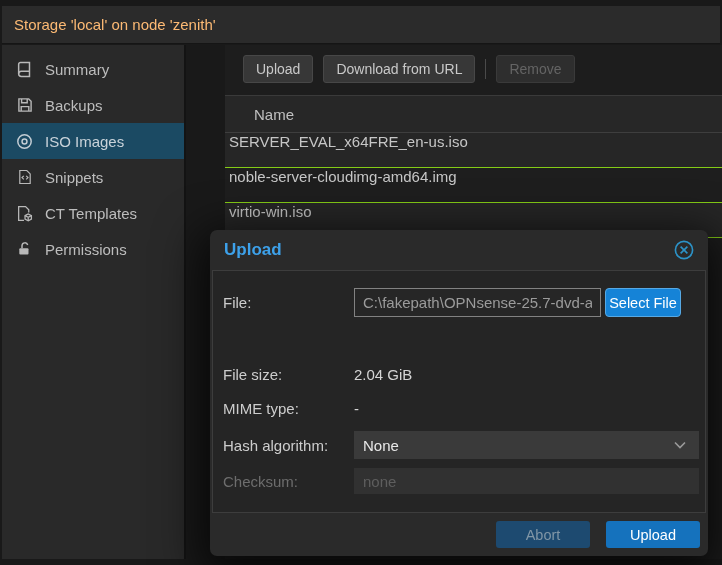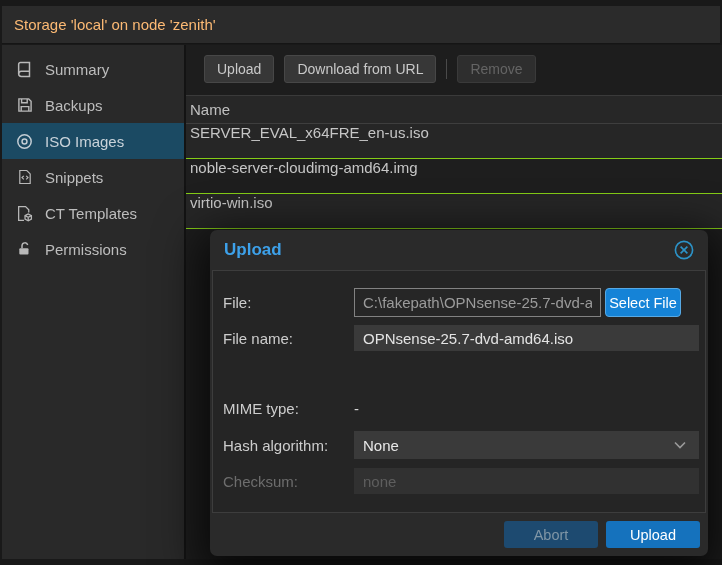--- a/index.html
+++ b/index.html
@@ -8,42 +8,42 @@
 
   #screen { position:absolute; inset:0; }
 
   
   .titlebar { position:absolute; top:6px; left:2px; right:2px; height:38px;
               background:#2b2b2b; display:flex; align-items:center; padding-left:12px;
               border-bottom:1px solid #151515; }
   .titlebar .title { color:#fdba74; font-size:15px; }
 
   
-  .main { position:absolute; top:45px; left:2px; right:0; bottom:6px; display:flex; }
+  .main { position:absolute; top:45px; left:2px; right:0; bottom:6px; display:flex;gap:39px; }
   .sidebar { width:184px; background:#292929; border-right:2px solid #131313; padding-top:6px; }
   .content { flex:1; background:#1d1d1d; position:relative; }
 
   
   .nav-item { height:36px; display:flex; align-items:center; gap:12px; padding-left:14px;
               color:#bdbdbd; font-size:15px; cursor:pointer; }
   .nav-item.selected { background:#1b4a63; color:#c9d3da; }
   .nav-item .ic { width:17px; height:17px; flex:0 0 auto; display:flex; align-items:center; justify-content:center; }
 
   
   .toolbar { position:absolute; top:10px; left:18px; right:0; height:28px; display:flex; align-items:center; }
   .tbtn { height:28px; padding:0 12px; background:#373737; border:1px solid #474747; border-radius:3px;
           color:#c9c9c9; font-size:14px; margin-right:10px; cursor:pointer;
           display:flex; align-items:center; font-family:inherit; }
   .tbtn.disabled { background:#2e2e2e; border-color:#3a3a3a; color:#646464; cursor:default; }
   .tsep { width:1px; height:20px; background:#4a4a4a; margin-right:10px; }
 
   
   .grid { position:absolute; top:50px; left:0; right:0; }
-  .grid-header { height:29px; background:#272727; border-top:1px solid #3a3a3a; border-bottom:1px solid #3e3e3e;
-                 display:flex; align-items:center; padding-left:4px; color:#c0c0c0; font-size:15px; }
+  .grid-header { height:38px; background:#272727; border-top:1px solid #3a3a3a; border-bottom:1px solid #3e3e3e;
+                 display:flex; align-items:center; padding-left:29px; color:#c0c0c0; font-size:15px; }
   .grid-row { height:35px; display:flex; padding-left:4px;
               color:#c6c6c6; font-size:15px; border-bottom:1px solid #84cc16; cursor:pointer; }
   .grid-row.odd { background:#262626; }
   .grid-row.even { background:#1e1e1e; }
 
   
   .dialog { position:absolute; left:210px; top:230px; width:498px; height:326px;
             background:#2a2a2a; border-radius:7px; box-shadow:0 12px 45px 10px rgba(0,0,0,.72); z-index:5; }
   .dlg-header { position:absolute; top:0; left:0; right:0; height:40px; display:flex;
                 align-items:center; padding:0 12px 0 14px; }
@@ -68,21 +68,21 @@
   .plain-value { position:absolute; left:141px; color:#d5d5d5; font-size:15px; }
   .select-field { position:absolute; left:141px; width:345px; height:28px; background:#3a3a3a;
                   color:#e8e8e8; font-size:15px; display:flex; align-items:center; padding:0 9px;
                   cursor:pointer; }
   .select-field .chev { margin-left:auto; margin-right:4px; }
   .checksum-input { position:absolute; left:141px; width:345px; height:26px; background:#313131;
                     border:none; color:#bdbdbd; font-size:15px; padding:0 9px; font-family:inherit; }
   .checksum-input::placeholder { color:#5e5e5e; }
 
   .dlg-footer { position:absolute; left:2px; right:2px; bottom:0; height:43px; display:flex;
-                align-items:center; justify-content:flex-end; gap:8px; padding-right:6px; }
+                align-items:center; justify-content:flex-end; gap:16px; padding-right:6px; }
   .fbtn { width:94px; height:27px; border:none; border-radius:3px; font-size:14.5px;
           cursor:pointer; font-family:inherit; }
   .fbtn.abort { background:#1d4a70; color:#8096a6; }
   .fbtn.upload { background:#1572bd; color:#ffffff; }
 
   svg { display:block; }
 </style>
 </head>
 <body>
 
@@ -198,27 +198,25 @@
     </div>
 
     <div class="dlg-body">
 
       <div class="frow" style="top:16px; height:31px;">
         <span class="flabel">File:</span>
         <input class="file-input" type="text" readonly="" value="C:\fakepath\OPNsense-25.7-dvd-amd64.iso" style="">
         <button class="selectfile-btn">Select File</button>
       </div>
 
-      <div class="frow" style="top:54px; height:26px;">
-        <span class="flabel">File name:</span>
-        <div class="display-field">
-          <span>OPNsense-25.7-dvd-amd64.iso</span>
-        </div>
-      </div>
-
+
+      <div class="frow" style="top:92px; height:22px;">
+        <span class="flabel">File size:</span>
+        <span class="plain-value">2.04 GiB</span>
+      </div>
 
       <div class="frow" style="top:126px; height:22px;">
         <span class="flabel">MIME type:</span>
         <span class="plain-value">-</span>
       </div>
 
       <div class="frow" style="top:160px; height:28px;">
         <span class="flabel">Hash algorithm:</span>
         <div class="select-field">
           <span>None</span>

